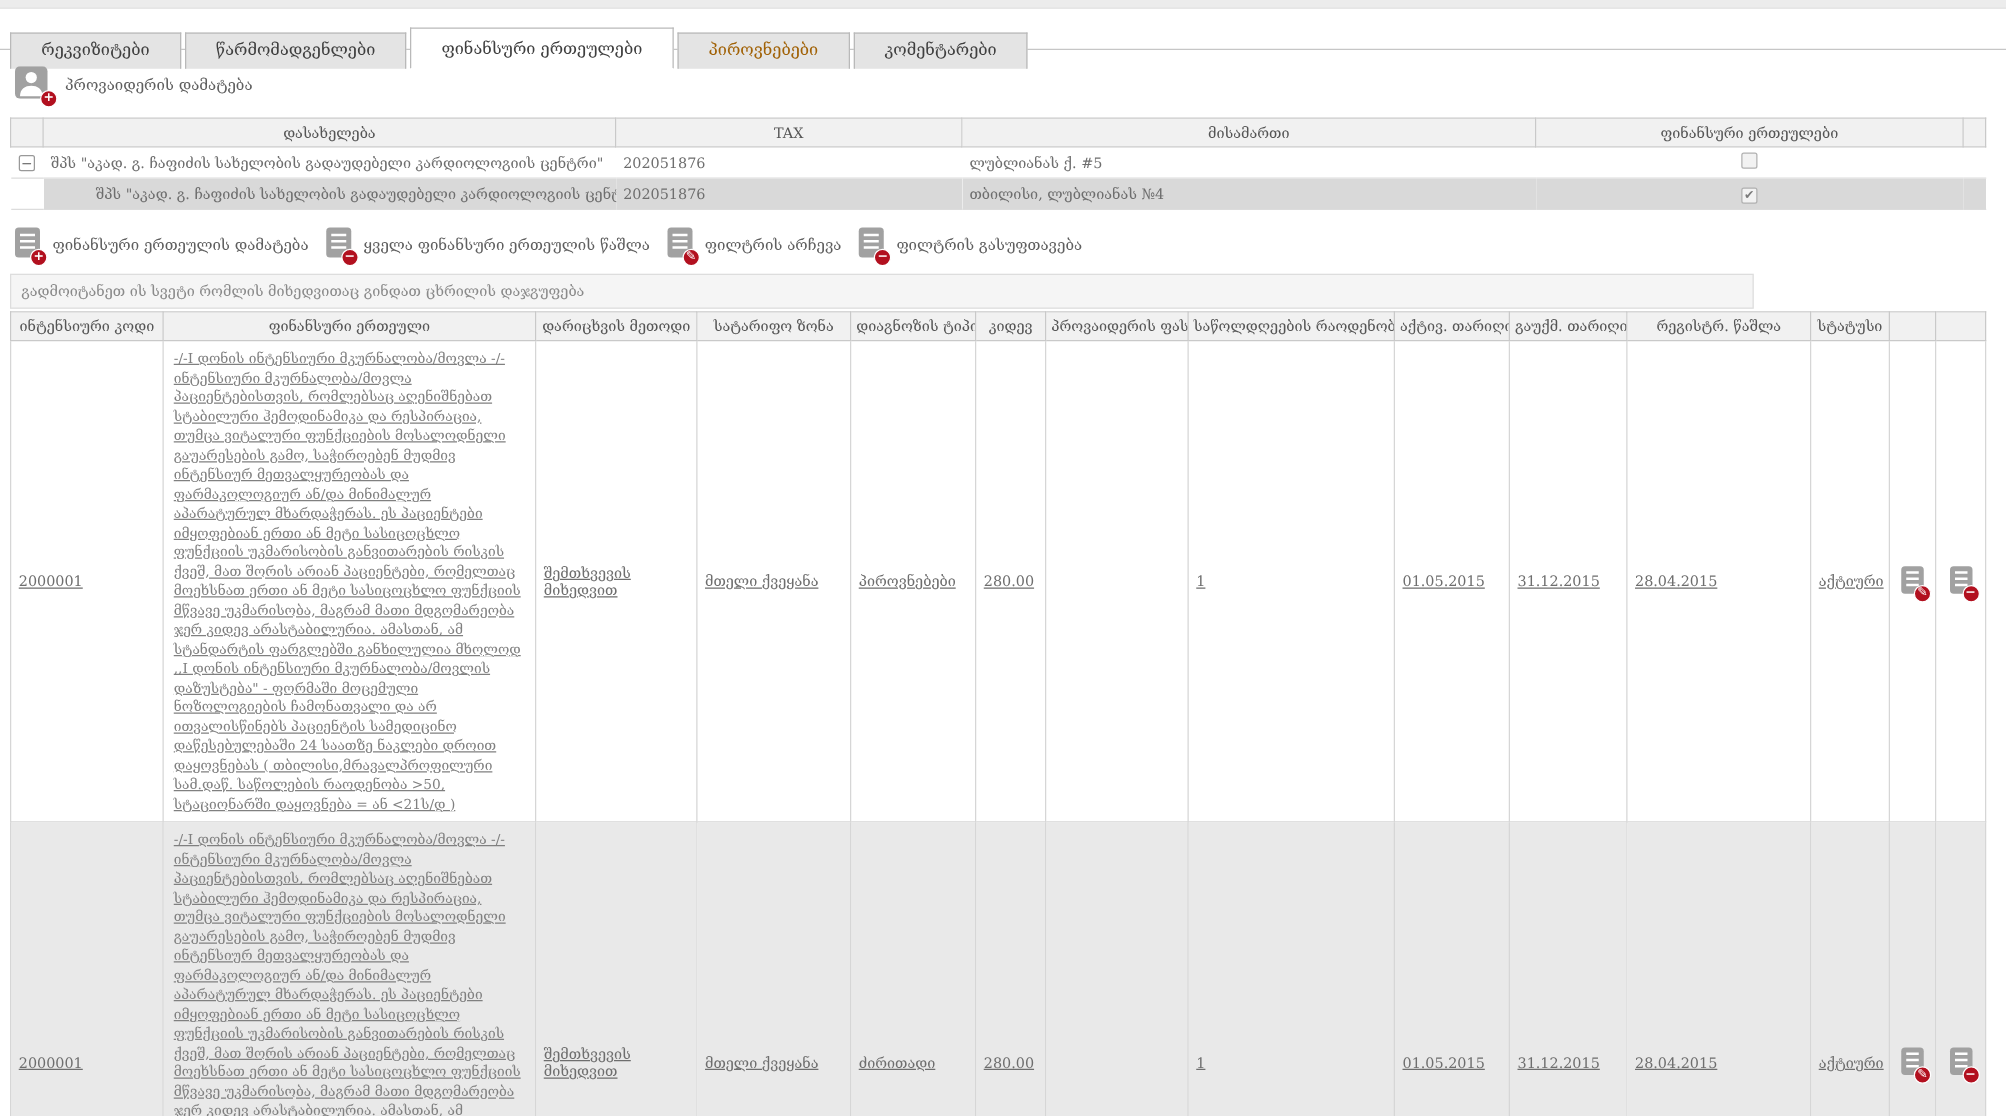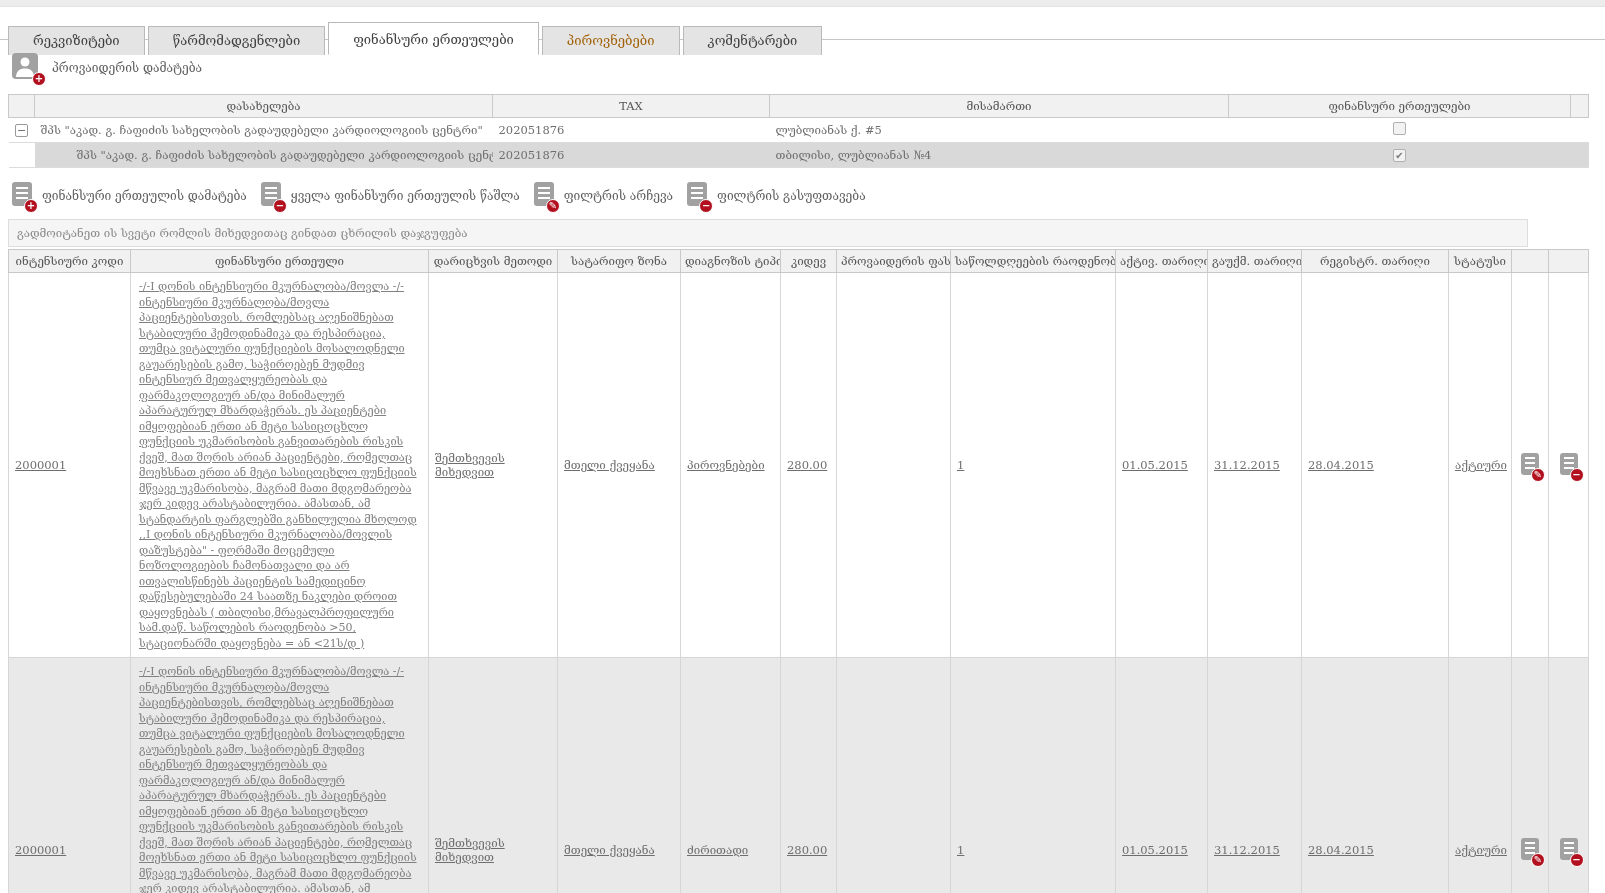--- a/index.html
+++ b/index.html
@@ -56,21 +56,21 @@
   .cb {
     display:inline-block; width:13px; height:13px; border:1px solid #b0b0b0; border-radius:2px;
     background:#f2f2f2; color:#7a7a7a; font-size:10px; line-height:12px; text-align:center; cursor:pointer;
     font-family:"DejaVu Sans",sans-serif;
   }
   
   .toolbar { display:flex; align-items:center; gap:14px; margin:14px 0 10px 12px; }
   .tool-btn { display:flex; align-items:center; gap:10px; cursor:pointer; color:#5f5f5f; font-size:12px; }
   
   .group-hint {
-    width:1520px; margin:6px 0 2px 8px; background:#f5f5f5; border:1px solid #ddd;
+    width:1395px; margin:6px 0 2px 8px; background:#f5f5f5; border:1px solid #ddd;
     color:#8a8a8a; font-size:11.5px; padding:6px 8px;
   }
   
   .tbl2 td { border:1px solid #d6d6d6; padding:2px 6px; vertical-align:middle; overflow:hidden;text-decoration:underline; }
   .tbl2 tr.alt td { background:#e9e9e9; }
   .tbl2 td.desc { padding:6px 8px; font-size:11px; line-height:15.5px; color:#808080; vertical-align:top; }
   .tbl2 td.icon-cell { text-align:center; padding:2px 0; }
   .row-btn { display:inline-block; position:relative; cursor:pointer; }
 </style>
 </head>
@@ -198,21 +198,21 @@
       <th>ინტენსიური კოდი</th>
       <th>ფინანსური ერთეული</th>
       <th>დარიცხვის მეთოდი</th>
       <th>სატარიფო ზონა</th>
       <th>დიაგნოზის ტიპი</th>
       <th>კიდევ</th>
       <th>პროვაიდერის ფასი</th>
       <th>საწოლდღეების რაოდენობა</th>
       <th>აქტივ. თარიღი</th>
       <th>გაუქმ. თარიღი</th>
-      <th>რეგისტრ. თარიღი</th>
+      <th>რეგისტრ. წაშლა</th>
       <th>სტატუსი</th>
       <th></th>
       <th></th>
     </tr>
   </thead>
   <tbody>
     <tr>
       <td>2000001</td>
       <td class="desc">-/-I დონის ინტენსიური მკურნალობა/მოვლა -/- ინტენსიური მკურნალობა/მოვლა პაციენტებისთვის, რომლებსაც აღენიშნებათ სტაბილური ჰემოდინამიკა და რესპირაცია, თუმცა ვიტალური ფუნქციების მოსალოდნელი გაუარესების გამო, საჭიროებენ მუდმივ ინტენსიურ მეთვალყურეობას და ფარმაკოლოგიურ ან/და მინიმალურ აპარატურულ მხარდაჭერას. ეს პაციენტები იმყოფებიან ერთი ან მეტი სასიცოცხლო ფუნქციის უკმარისობის განვითარების რისკის ქვეშ, მათ შორის არიან პაციენტები, რომელთაც მოეხსნათ ერთი ან მეტი სასიცოცხლო ფუნქციის მწვავე უკმარისობა, მაგრამ მათი მდგომარეობა ჯერ კიდევ არასტაბილურია. ამასთან, ამ სტანდარტის ფარგლებში განხილულია მხოლოდ ,,I დონის ინტენსიური მკურნალობა/მოვლის დაზუსტება" - ფორმაში მოცემული ნოზოლოგიების ჩამონათვალი და არ ითვალისწინებს პაციენტის სამედიცინო დაწესებულებაში 24 საათზე ნაკლები დროით დაყოვნებას ( თბილისი,მრავალპროფილური სამ.დაწ. საწოლების რაოდენობა &gt;50, სტაციონარში დაყოვნება = ან &lt;21ს/დ )</td>
       <td>შემთხვევის მიხედვით</td>

